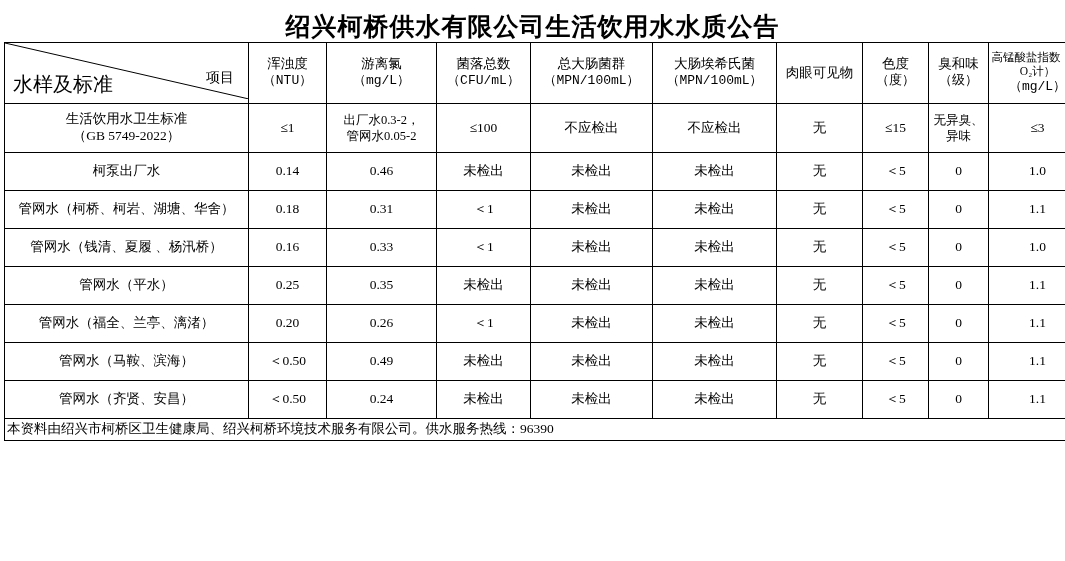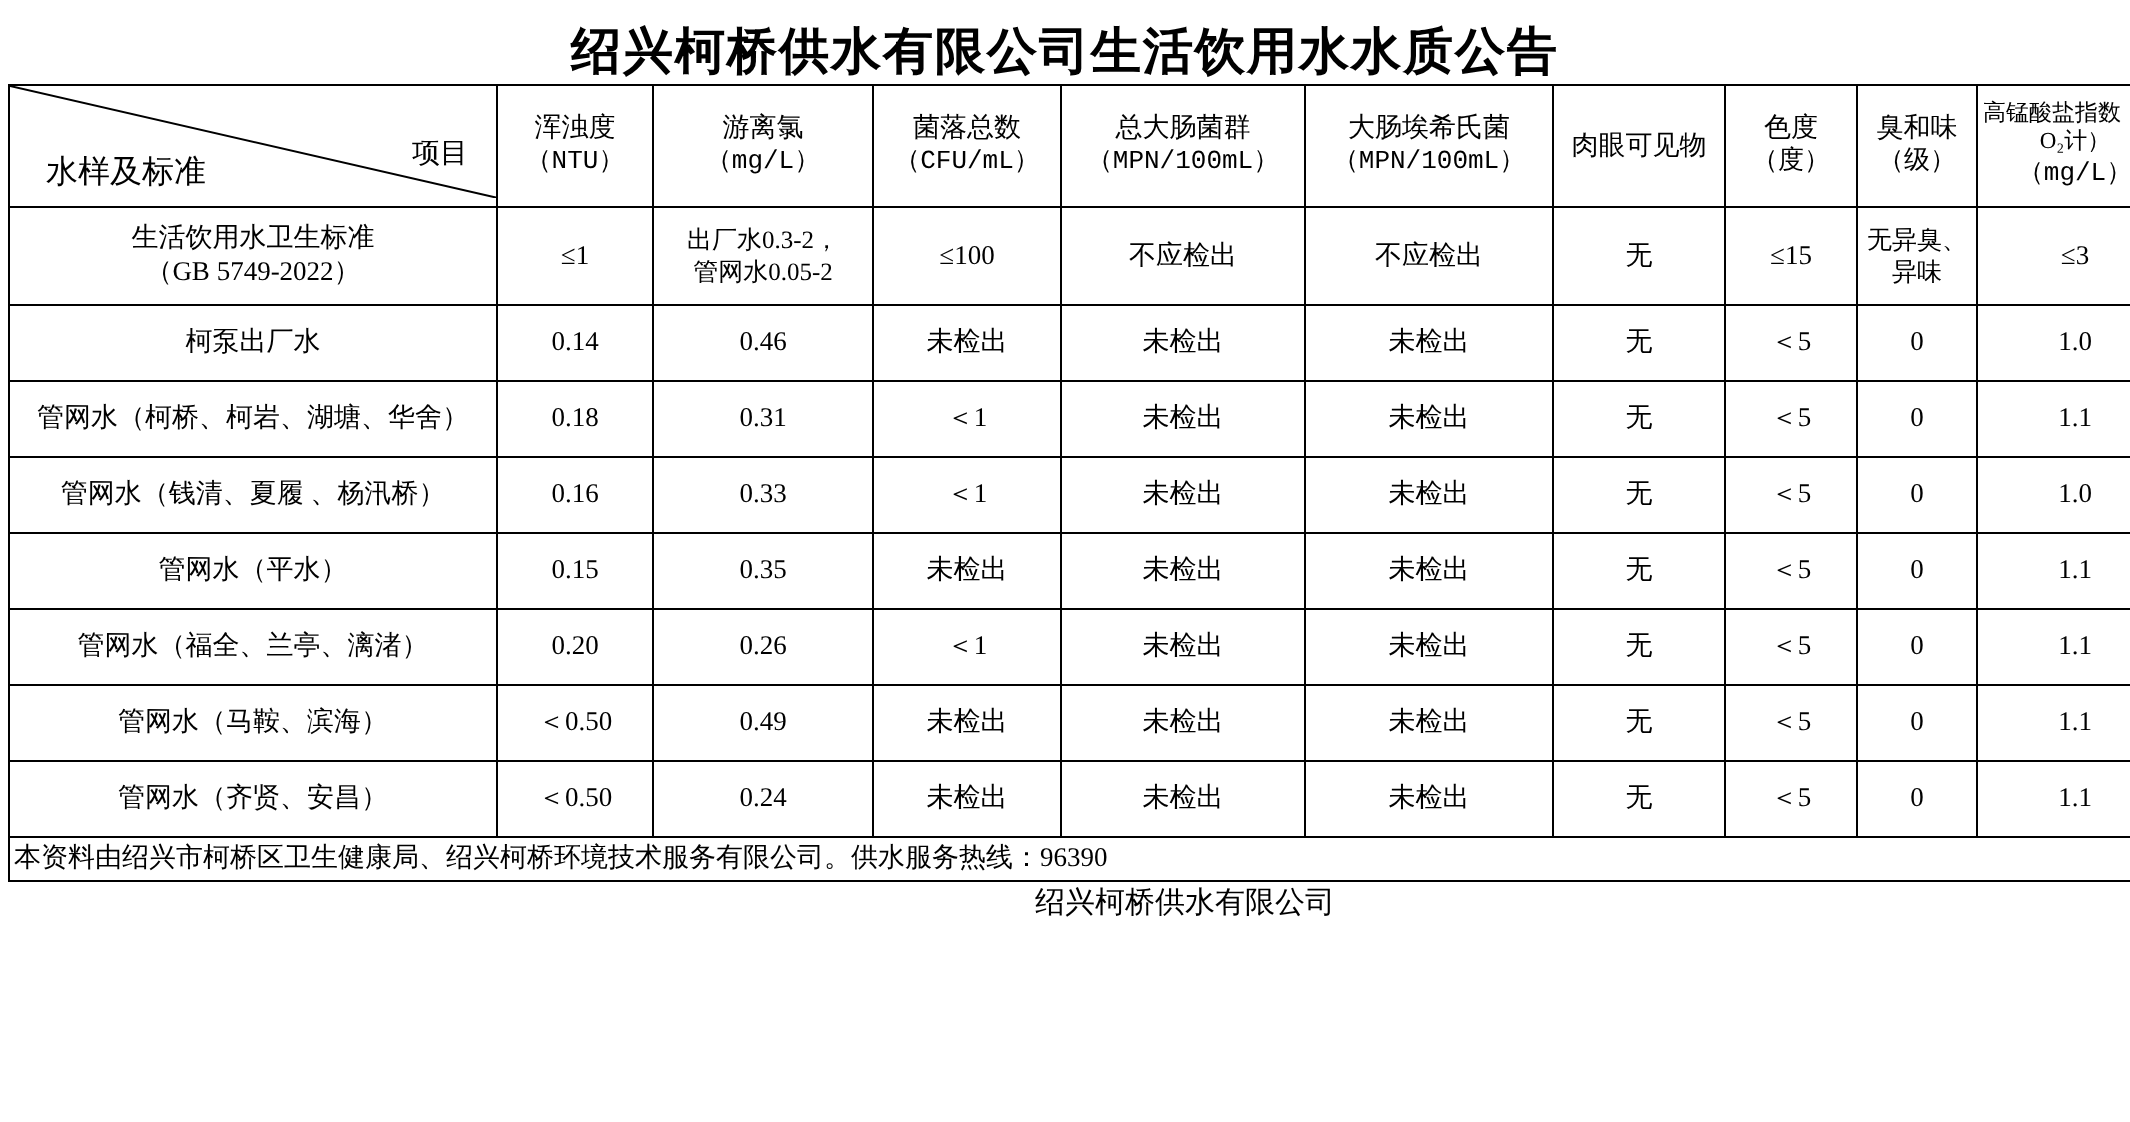--- a/index.html
+++ b/index.html
@@ -71,23 +71,23 @@
     overflow: hidden;
   }
   .corner .lbl-item {
     position: absolute;
     right: 14px;
     top: 26px;
     font-size: 14px;
   }
   .corner .lbl-sample {
     position: absolute;
-    left: 18px;
+    left: 8px;
     bottom: 6px;
-    font-size: 16px;
+    font-size: 20px;
   }
   .rowname {
     font-size: 14px;
     padding: 3px 4px;
     line-height: 1.3;
   }
   .std td {
     height: 44px;
   }
   .std .two {
@@ -246,21 +246,21 @@
         <td>未检出</td>
         <td>无</td>
         <td class="num">＜5</td>
         <td class="num">0</td>
         <td class="num">1.0</td>
 
       </tr>
 
       <tr class="datarow">
         <td class="rowname">管网水（平水）</td>
-        <td class="num">0.15</td>
+        <td class="num">0.25</td>
         <td class="num">0.35</td>
         <td>未检出</td>
         <td>未检出</td>
         <td>未检出</td>
         <td>无</td>
         <td class="num">＜5</td>
         <td class="num">0</td>
         <td class="num">1.1</td>
 
       </tr>
@@ -307,16 +307,15 @@
 
       </tr>
 
       <tr>
         <td colspan="11" class="footer-note" style="text-align:left">本资料由绍兴市柯桥区卫生健康局、绍兴柯桥环境技术服务有限公司。供水服务热线：96390</td>
       </tr>
     </tbody>
   </table>
 
   <div class="sign">
-    <div>绍兴柯桥供水有限公司</div>
   </div>
 
 </div>
 
 </body></html>

